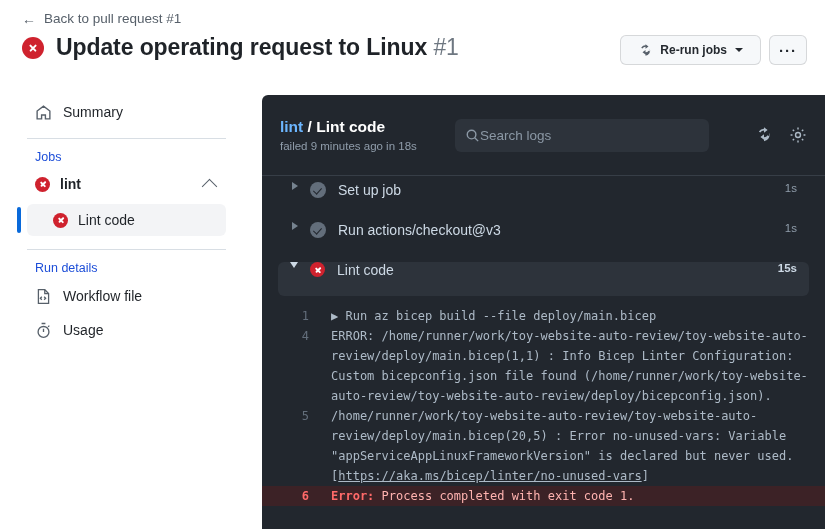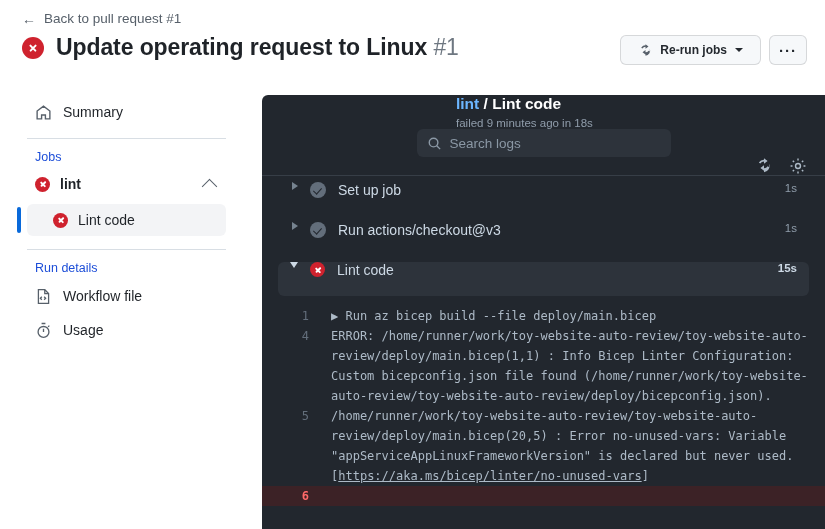--- a/index.html
+++ b/index.html
@@ -105,31 +105,31 @@
 
   
   .panel {
     position: absolute; left: 262px; top: 95px;
     width: 563px; height: 434px;
     background: #22272e; border-top-left-radius: 6px;
     overflow: hidden;
   }
   .panel-head {
     height: 81px; display: flex; align-items: center;
-    padding: 0 18px; border-bottom: 1px solid #373e47; flex-direction: column;
+    padding: 0 18px; border-bottom: 1px solid #373e47;
   }
   .phead-titles { width: 175px; }
   .phead-title { font-size: 15.5px; font-weight: 600; color: #ffffff; white-space: nowrap; }
   .phead-title .lnk { color: #6cb6ff; cursor: pointer; }
   .phead-sub { font-size: 11.5px; color: #909dab; margin-top: 4px; }
 
   .search {
     position: relative; width: 254px; height: 33px;
     background: #2d333b; border-radius: 6px;
-    display: flex; align-items: center; padding: 0 10px; gap: 8px;
+    display: flex; align-items: center; padding: 0 10px; gap: 0;
   }
   .search input {
     flex: 1; background: transparent; border: none; outline: none;
     color: #cdd9e5; font-size: 13.5px;
     font-family: "Liberation Sans", sans-serif;
   }
   .search input::placeholder { color: #8b98a5; }
 
   .phead-icons { margin-left: auto; display: flex; align-items: center; gap: 16px; }
   .phead-icons .ico { color: #adbac7; width: 18px; height: 18px; cursor: pointer; }
@@ -318,16 +318,17 @@
         <span class="ltxt">ERROR: /home/runner/work/toy-website-auto-review/toy-website-auto-review/deploy/main.bicep(1,1) : Info Bicep Linter Configuration: Custom bicepconfig.json file found (/home/runner/work/toy-website-auto-review/toy-website-auto-review/deploy/bicepconfig.json).</span>
       </div>
 
       <div class="logline">
         <span class="gutter">5</span>
         <span class="ltxt"><span>/home/runner/work/toy-website-auto-review/toy-website-auto-review/deploy/main.bicep(20,5) : Error no-unused-vars: Variable "appServiceAppLinuxFrameworkVersion" is declared but never used. [</span><a href="#">https://aka.ms/bicep/linter/no-unused-vars</a><span>]</span></span>
       </div>
 
       <div class="logline err">
         <span class="gutter">6</span>
+        <span class="ltxt"><span class="errword">Error:</span><span> Process completed with exit code 1.</span></span>
       </div>
     </div>
   </div>
 </div>
 
 </body></html>

